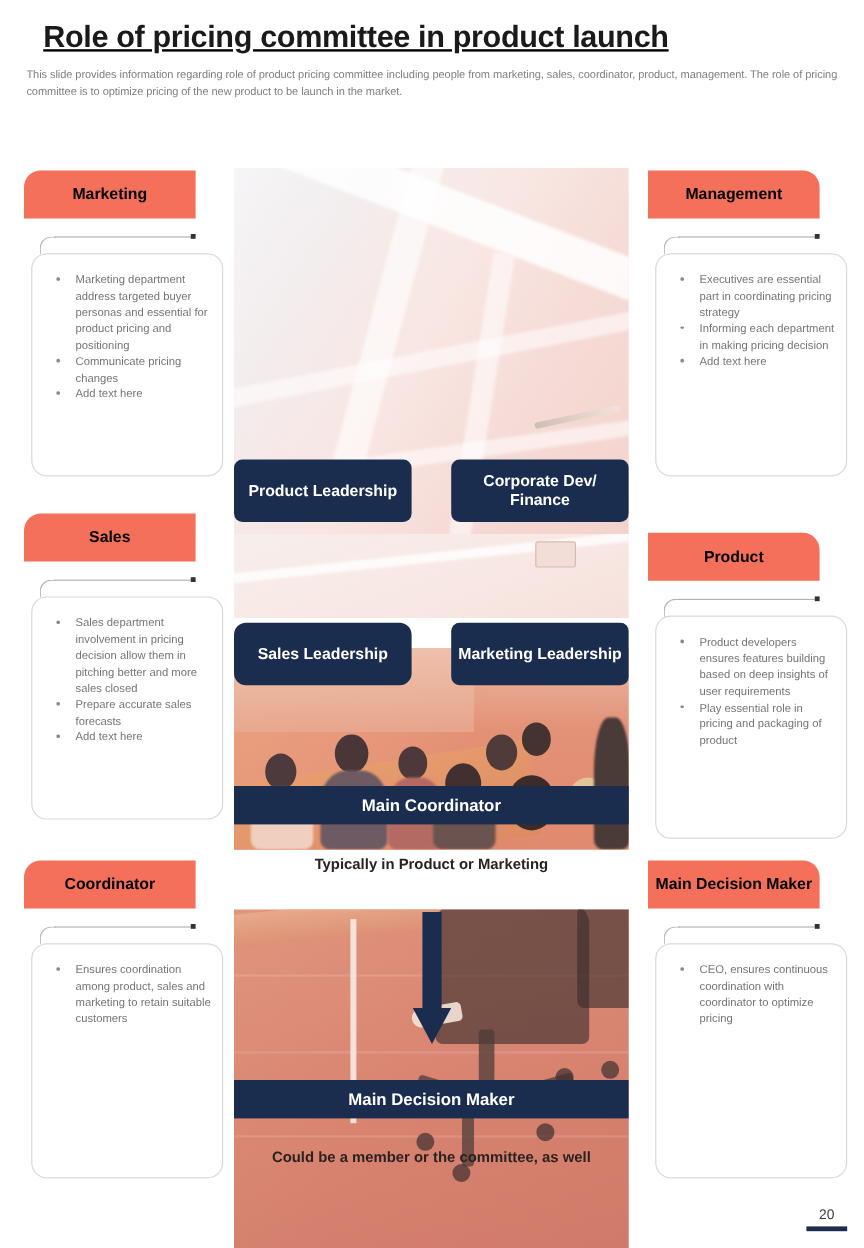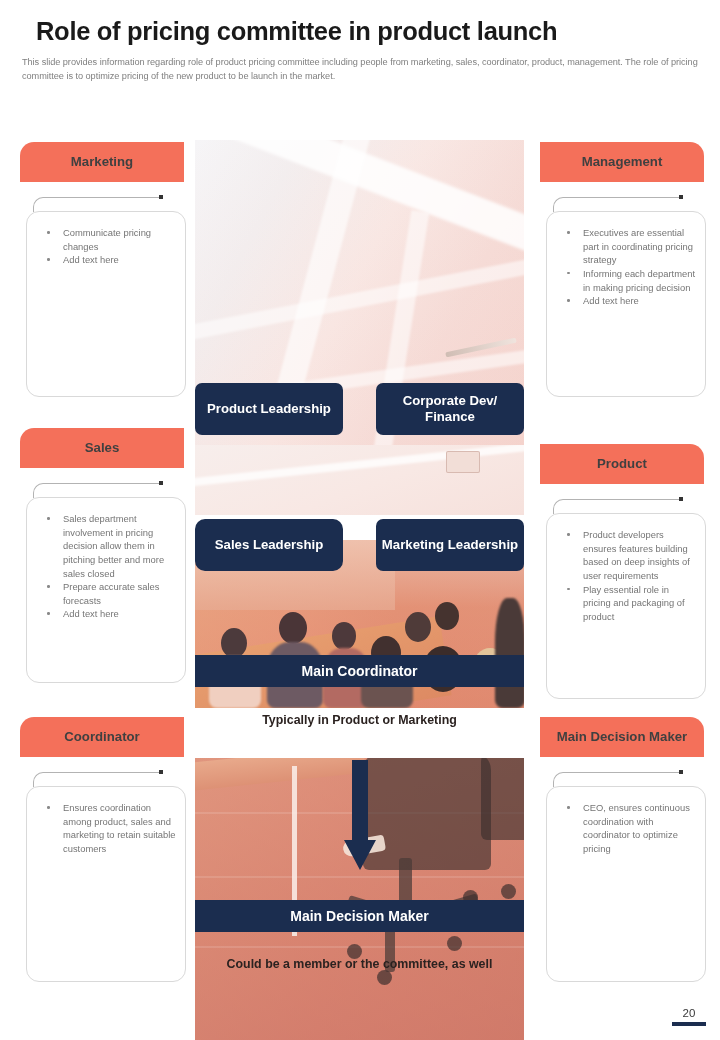--- a/index.html
+++ b/index.html
@@ -16,20 +16,21 @@
   
   .slide-header {
     position: absolute;
     left: 0; top: 0;
     width: 720px;
     padding: 16px 22px 0 22px;
   }
   .title-wrap {
     display: flex;
     align-items: flex-end;
+    text-decoration: underline;
   }
   .title-bar {
     width: 5px;
     background: #1b2d4f;
     margin-right: 9px;
     flex: 0 0 5px;
   }
   .slide-title {
     font-size: 25.5px;
     font-weight: bold;
@@ -287,28 +288,28 @@
     border-right: 16px solid transparent;
     border-top: 30px solid #1b2d4f;
   }
 
   
   .side-card {
     position: absolute;
     width: 172px;
   }
   .card-tab {
-    width: 164px;
+    width: 143px;
     height: 40px;
     background: #f4705a;
     display: flex;
     align-items: center;
     justify-content: center;
     text-align: center;
-    color: #404040;
+    color: #000000;
     font-size: 13.2px;
     font-weight: bold;
     line-height: 1.18;
     position: relative;
     z-index: 3;
   }
   .tab-left  { border-radius: 14px 0 0 0; }
   .tab-right { border-radius: 0 14px 0 0; }
 
   .card-body {
@@ -503,20 +504,21 @@
     <span>Marketing</span>
   </div>
   <div class="card-body">
     <div class="connector conn-left">
       <div class="conn-curve"></div>
         <div class="conn-line">
           <div class="conn-dot"></div>
         </div>
     </div>
     <ul class="bullets">
+      <li><span class="bdot"></span><span>Marketing department address targeted buyer personas and essential for product pricing and positioning</span></li>
       <li><span class="bdot"></span><span>Communicate pricing changes</span></li>
       <li><span class="bdot"></span><span>Add text here</span></li>
     </ul>
   </div>
 </div>
 
 <div class="side-card card-left" id="card-sales">
   <div class="card-tab tab-left">
     <span>Sales</span>
   </div>

